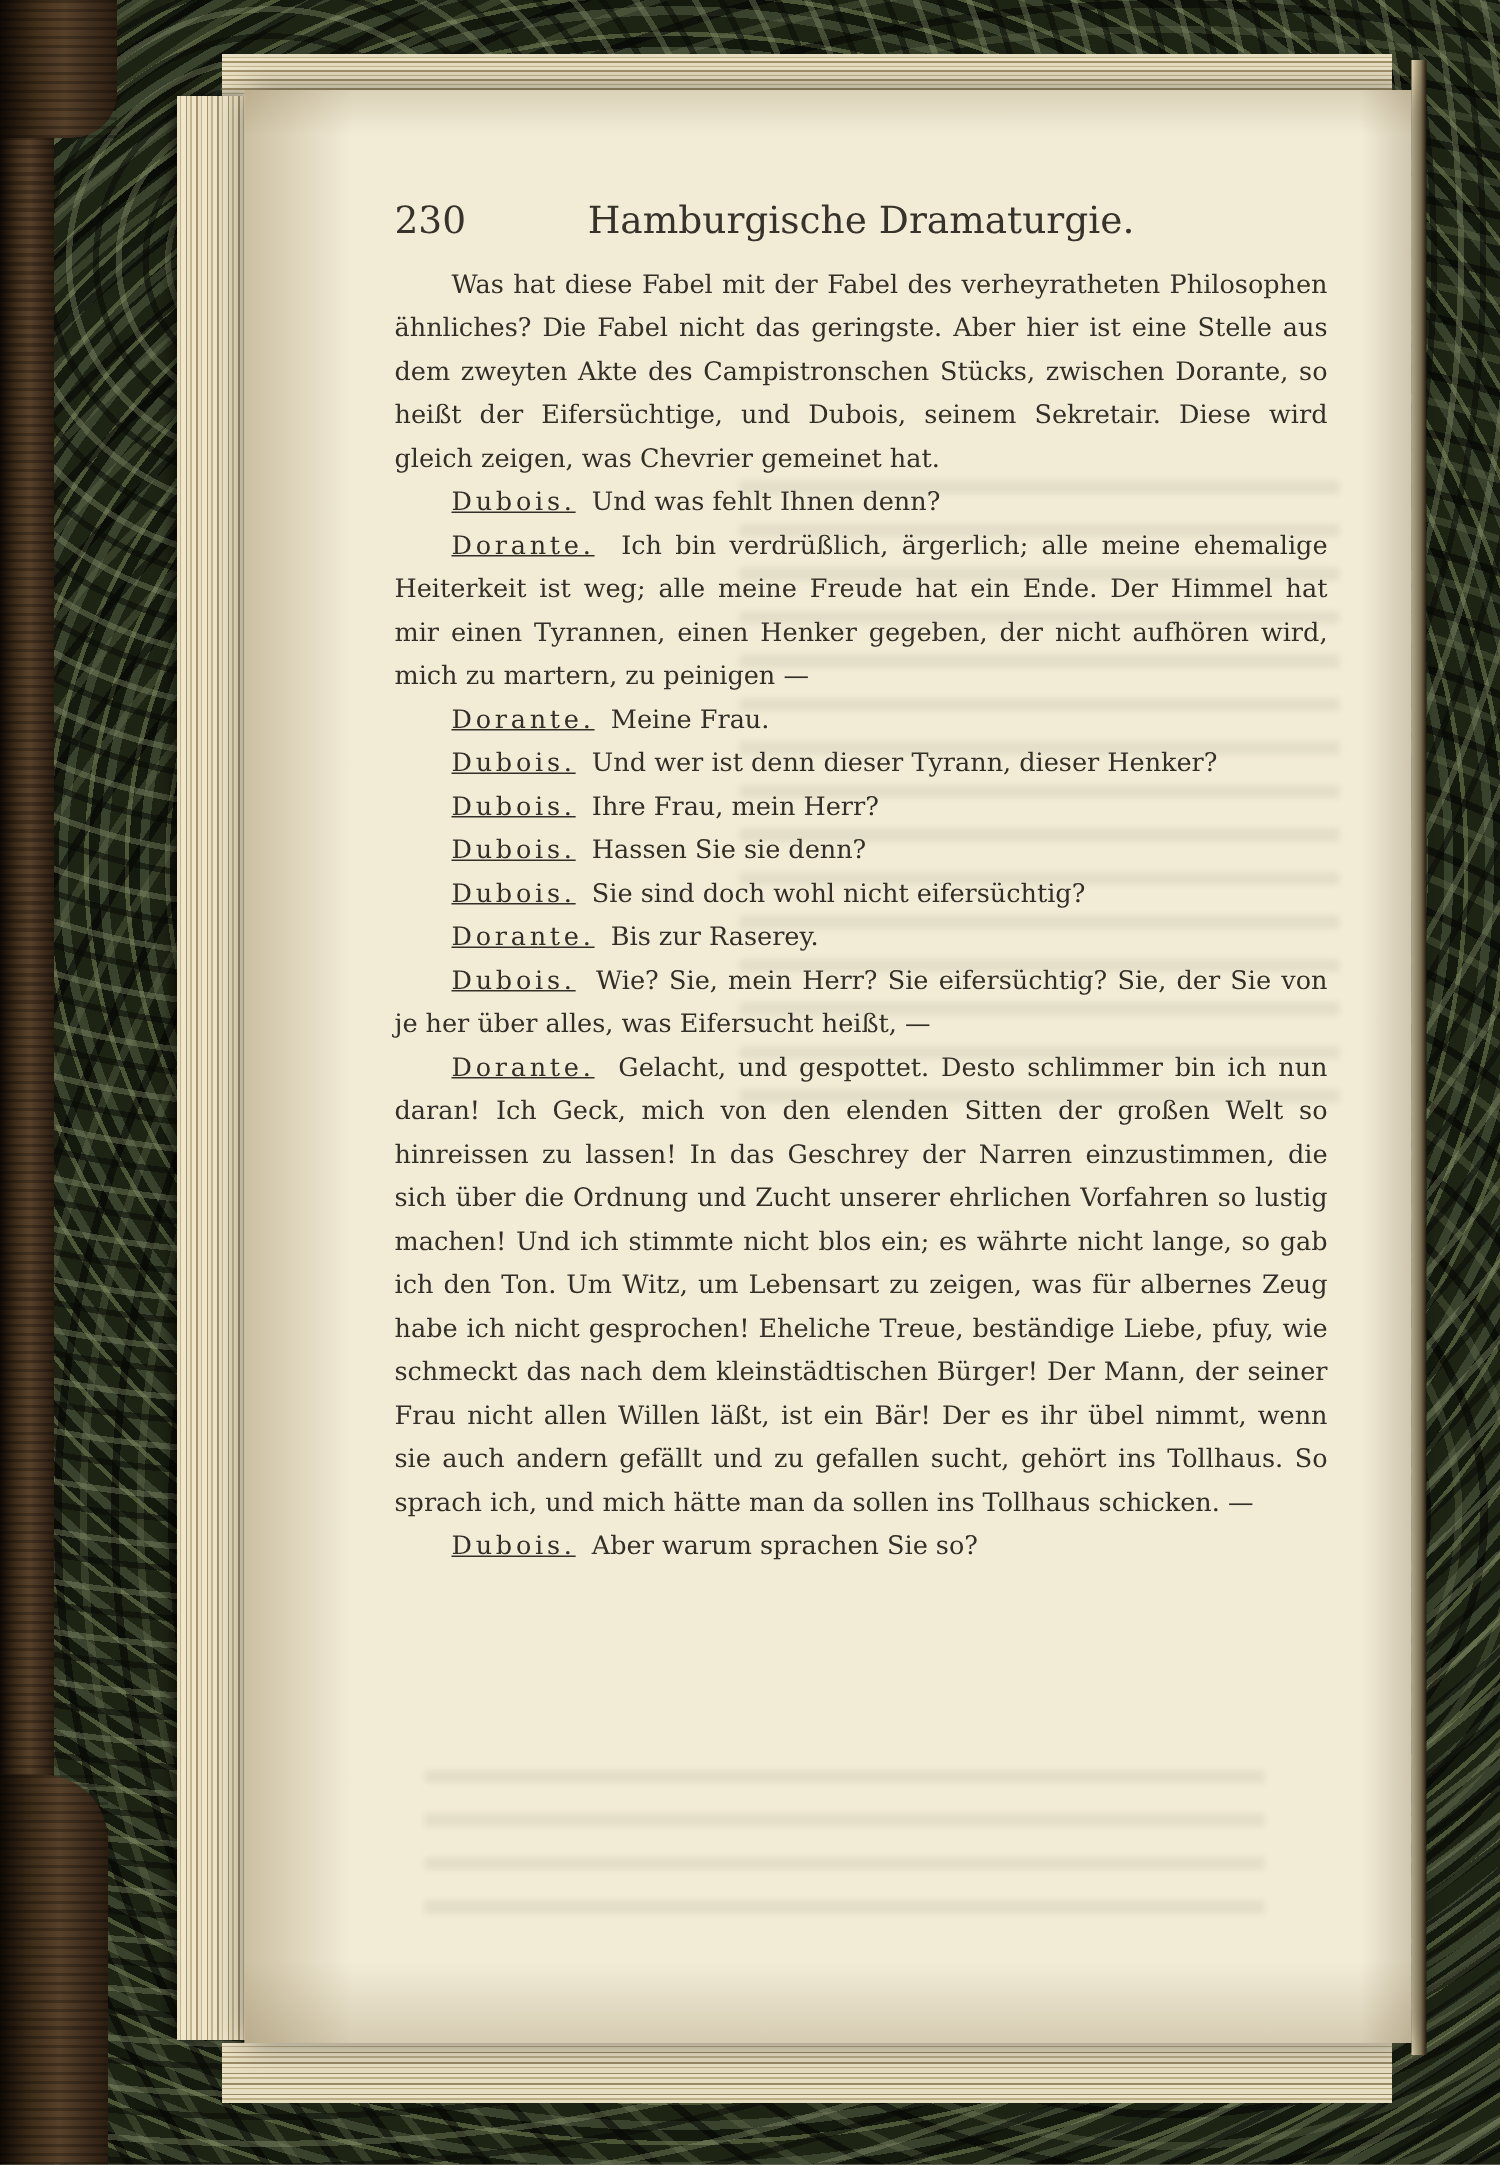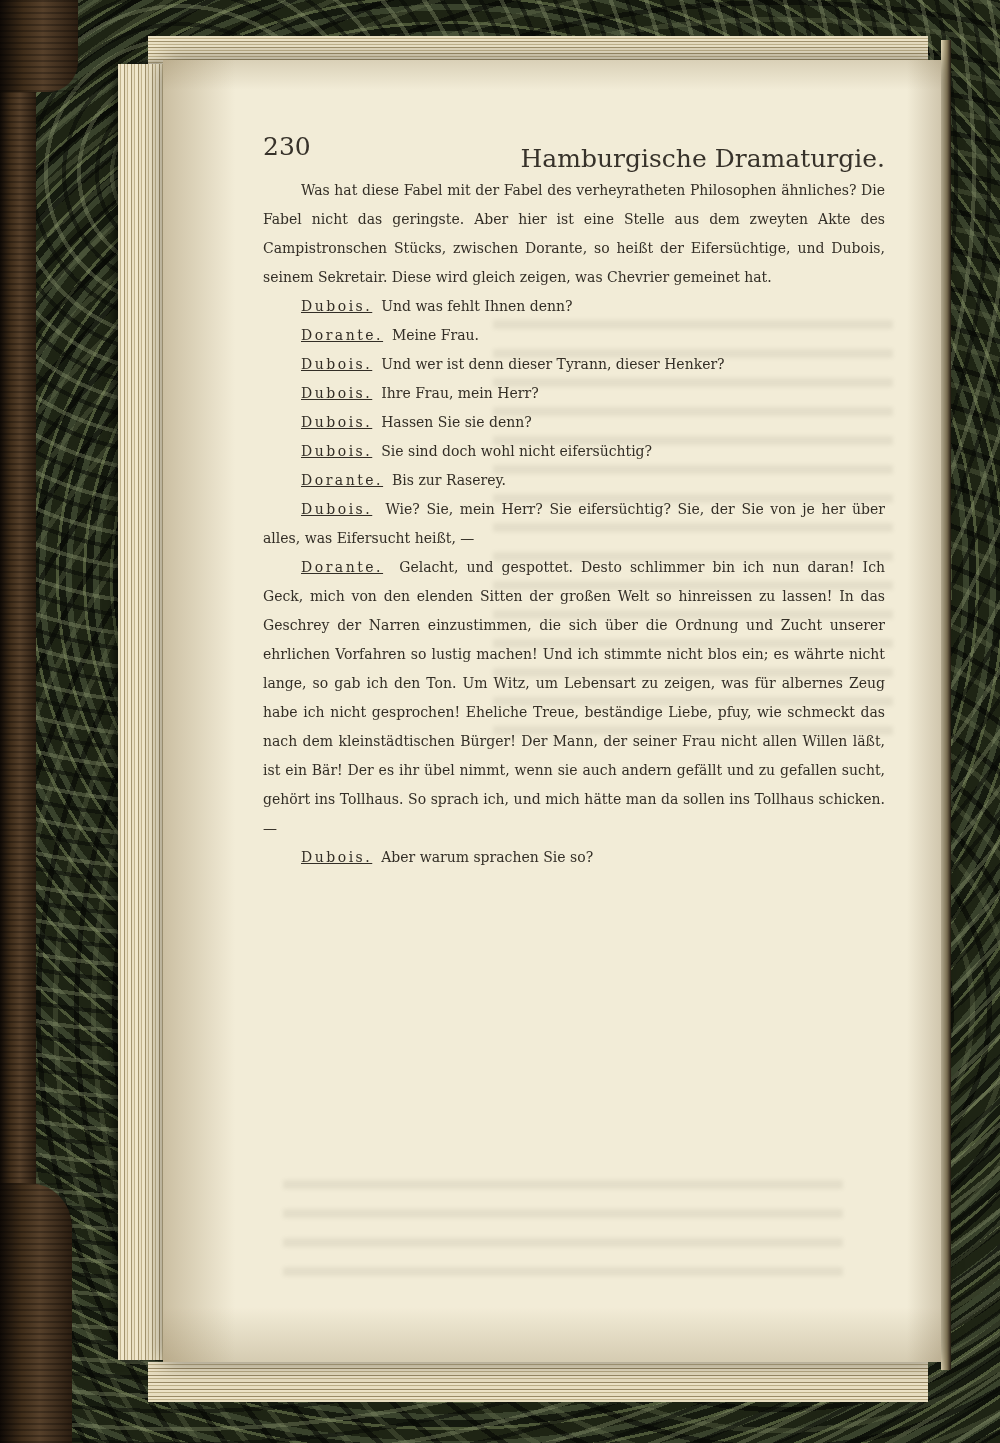--- a/index.html
+++ b/index.html
@@ -62,24 +62,24 @@
     background:repeating-linear-gradient(180deg, rgba(95,90,70,.9) 0 9px, transparent 9px 29px);
   }
   .st1{left:330px;top:260px;width:400px;height:420px;}
   .st2{left:120px;top:1120px;width:560px;height:110px;}
   
   .page-header{
     position:relative;margin:72px 0 14px 100px;width:622px;height:30px;
     font-size:25px;color:#37322a;
   }
   .page-number{position:absolute;left:0;top:0;}
-  .running-title{position:absolute;left:0;right:0;top:12px;text-align:right;}
+  .running-title{position:absolute;left:0;right:0;top:0;text-align:center;}
   .text-block{
     width:622px;margin-left:100px;
-    font-size:14px;line-height:29px;text-align:justify;
+    font-size:17px;line-height:29px;text-align:justify;
     color:#332e26;
   }
   .para{margin:0;text-indent:38px;}
   .speaker{letter-spacing:2.5px;text-decoration:underline;}
 </style>
 </head>
 <body>
 
 <div class="marble"></div>
 
@@ -97,20 +97,21 @@
   <div class="showthrough st2"></div>
 
   <div class="page-header">
     <span class="page-number">230</span>
     <span class="running-title">Hamburgische Dramaturgie.</span>
   </div>
 
   <div class="text-block">
       <p class="para">Was hat diese Fabel mit der Fabel des verheyratheten Philosophen ähnliches? Die Fabel nicht das geringste. Aber hier ist eine Stelle aus dem zweyten Akte des Campistronschen Stücks, zwischen Dorante, so heißt der Eifersüchtige, und Dubois, seinem Sekretair. Diese wird gleich zeigen, was Chevrier gemeinet hat.</p>
       <p class="para"><span class="speaker">Dubois.</span>&nbsp;&nbsp;Und was fehlt Ihnen denn?</p>
+      <p class="para"><span class="speaker">Dorante.</span>&nbsp;&nbsp;Ich bin verdrüßlich, ärgerlich; alle meine ehemalige Heiterkeit ist weg; alle meine Freude hat ein Ende. Der Himmel hat mir einen Tyrannen, einen Henker gegeben, der nicht aufhören wird, mich zu martern, zu peinigen —</p>
       <p class="para"><span class="speaker">Dorante.</span>&nbsp;&nbsp;Meine Frau.</p>
       <p class="para"><span class="speaker">Dubois.</span>&nbsp;&nbsp;Und wer ist denn dieser Tyrann, dieser Henker?</p>
       <p class="para"><span class="speaker">Dubois.</span>&nbsp;&nbsp;Ihre Frau, mein Herr?</p>
       <p class="para"><span class="speaker">Dubois.</span>&nbsp;&nbsp;Hassen Sie sie denn?</p>
       <p class="para"><span class="speaker">Dubois.</span>&nbsp;&nbsp;Sie sind doch wohl nicht eifersüchtig?</p>
       <p class="para"><span class="speaker">Dorante.</span>&nbsp;&nbsp;Bis zur Raserey.</p>
       <p class="para"><span class="speaker">Dubois.</span>&nbsp;&nbsp;Wie? Sie, mein Herr? Sie eifersüchtig? Sie, der Sie von je her über alles, was Eifersucht heißt, —</p>
       <p class="para"><span class="speaker">Dorante.</span>&nbsp;&nbsp;Gelacht, und gespottet. Desto schlimmer bin ich nun daran! Ich Geck, mich von den elenden Sitten der großen Welt so hinreissen zu lassen! In das Geschrey der Narren einzustimmen, die sich über die Ordnung und Zucht unserer ehrlichen Vorfahren so lustig machen! Und ich stimmte nicht blos ein; es währte nicht lange, so gab ich den Ton. Um Witz, um Lebensart zu zeigen, was für albernes Zeug habe ich nicht gesprochen! Eheliche Treue, beständige Liebe, pfuy, wie schmeckt das nach dem kleinstädtischen Bürger! Der Mann, der seiner Frau nicht allen Willen läßt, ist ein Bär! Der es ihr übel nimmt, wenn sie auch andern gefällt und zu gefallen sucht, gehört ins Tollhaus. So sprach ich, und mich hätte man da sollen ins Tollhaus schicken. —</p>
       <p class="para"><span class="speaker">Dubois.</span>&nbsp;&nbsp;Aber warum sprachen Sie so?</p>
     </div>

